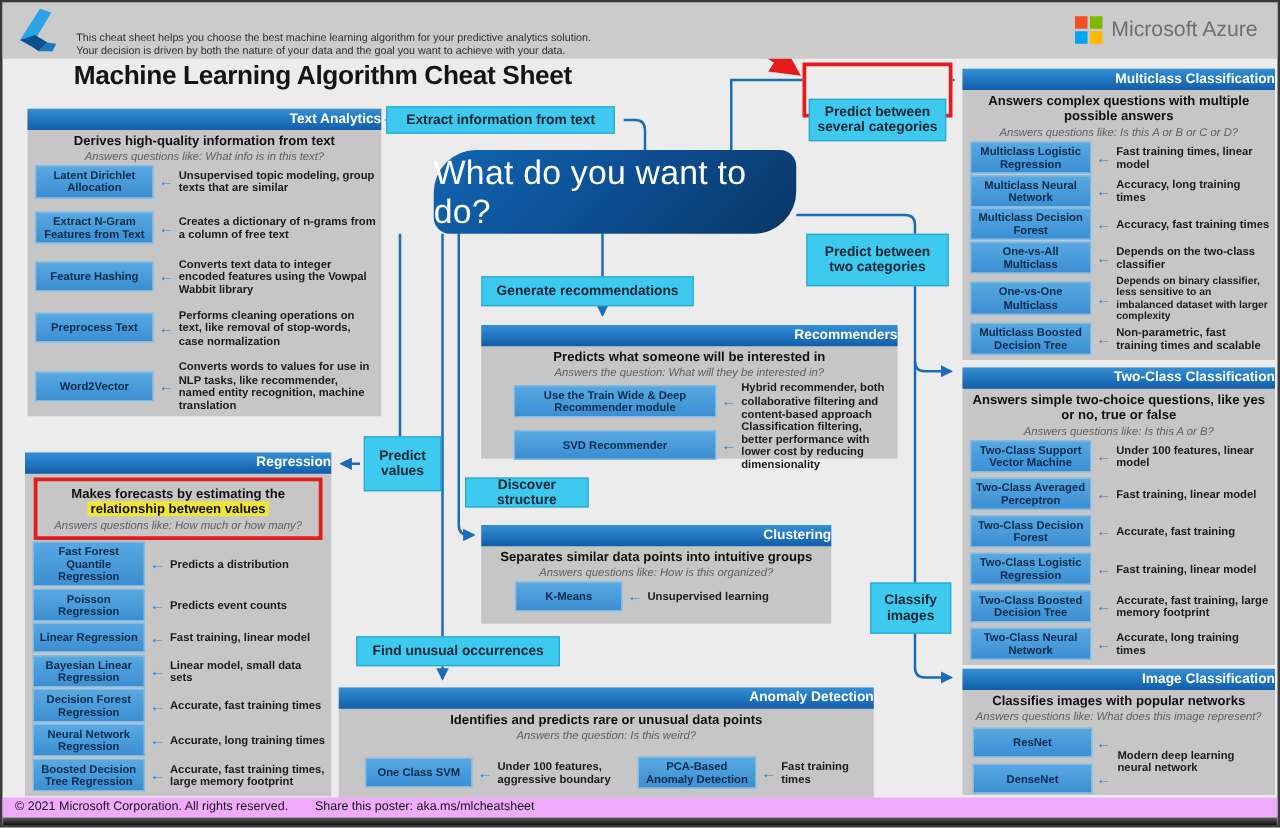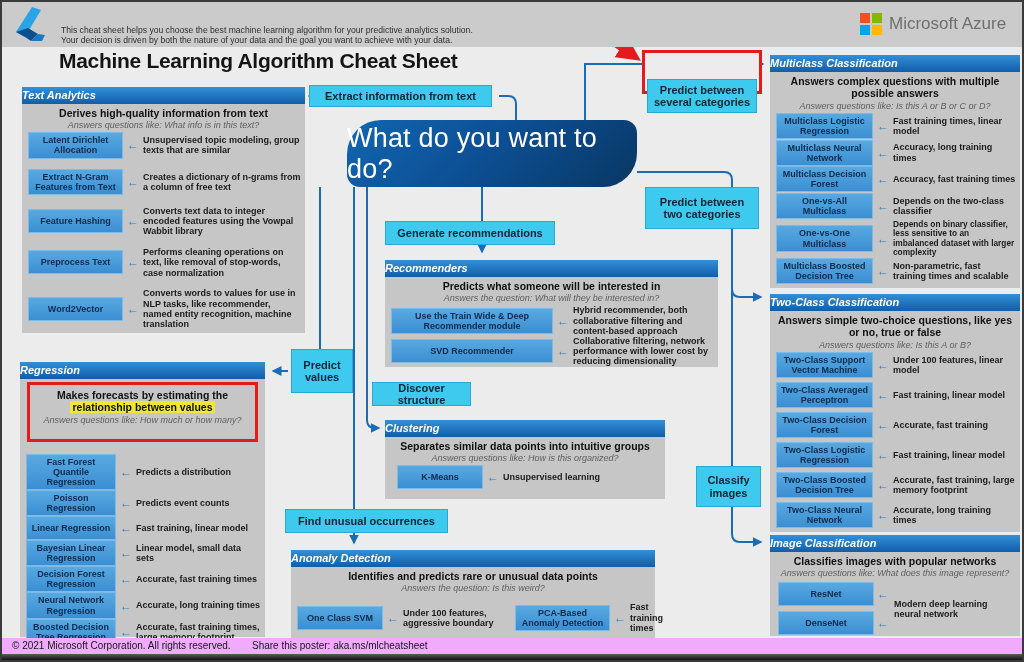--- a/index.html
+++ b/index.html
@@ -11,35 +11,35 @@
   
   #header { position:absolute; left:0; top:0; right:0; height:45px; background:#cbcbcb; }
   #hdr-title { position:absolute; left:57px; top:11px; font-size:21px; font-weight:bold; color:#141414; letter-spacing:-0.3px;margin-top:36px; }
   .hdr-sub { position:absolute; left:59px; font-size:8.6px; color:#2d2d2d; }
   #ms-logo { position:absolute; left:858px; top:11px; display:flex; align-items:center; gap:7px; }
   .ms-squares { display:grid; grid-template-columns:10px 10px; grid-template-rows:10px 10px; gap:2px; }
   .ms-squares i { display:block; }
   #ms-brand { font-size:17px; color:#6f6f6f; }
   
   .panel { position:absolute; background:#c6c6c6; display:flex; flex-direction:column; box-sizing:border-box; }
-  .panel-title { flex:0 0 17px; line-height:17px; text-align:left; color:#fff; font-weight:bold; font-size:11px;
-    background:linear-gradient(180deg,#3390d6 0%,#115da9 100%);font-style:italic; }
+  .panel-title { flex:0 0 17px; line-height:17px; text-align:right; color:#fff; font-weight:bold; font-size:11px;
+    background:linear-gradient(180deg,#3390d6 0%,#115da9 100%); }
   .panel-heading { font-weight:bold; font-size:10.5px; color:#101010; text-align:center; line-height:1.18; padding:3px 6px 0; }
   .panel-q { font-style:italic; font-size:9px; color:#5e5e5e; text-align:center; padding:1px 2px 2px; }
   .rows { flex:1; display:flex; flex-direction:column; justify-content:space-between; padding:0 4px 4px 6px; }
   .algo-row { display:flex; align-items:center; gap:4px; }
   .algo-btn { background:linear-gradient(180deg,#58a9e1,#3b8ed2); border:1px solid #7cbae8; color:#0b2b4e;
     font-weight:bold; font-size:9px; line-height:1.12; text-align:center; display:flex; align-items:center;
     justify-content:center; padding:2px 3px; box-sizing:border-box; min-height:24px; flex:0 0 auto; }
   .larrow { color:#2f7dc1; font-size:12px; font-weight:bold; flex:0 0 auto; line-height:1; }
   .algo-desc { font-size:9px; font-weight:bold; color:#1b1b1b; line-height:1.13; }
-  .w95 { width:95px; } .w90 { width:90px; } .w97 { width:97px; } .w162 { width:162px; } .w86 { width:86px; }
+  .w95 { width:95px; } .w90 { width:90px; } .w97 { width:97px; } .w162 { width:162px;margin-left:20px; } .w86 { width:86px;margin-left:15px; }
   .small-desc { font-size:8.3px; }
   
-  #reg-headbox { border:3px solid #e31b1c; margin:3px 7px 12px; padding:1px 0 12px; }
+  #reg-headbox { border:3px solid #e31b1c; margin:3px 7px 1px; padding:1px 0 2px; }
   .hl { background:#f1e536; padding:0 2px; }
   
   #anomaly-rows { flex:1; display:flex; align-items:center; gap:8px; padding:0 6px; }
   
   #ic-grid { flex:1; display:grid; grid-template-columns:96px 14px auto; column-gap:3px; row-gap:5px;
     align-items:center; padding:2px 8px 6px; }
   #ic-desc { grid-row:1 / 3; grid-column:3; }
   
   .dlabel { position:absolute; background:#3ec9ef; border:1px solid #29a9d2; color:#0d2433; font-weight:bold;
     font-size:11px; display:flex; align-items:center; justify-content:center; text-align:center;
@@ -216,39 +216,39 @@
     <div class="panel-q">Answers the question: What will they be interested in?</div>
     <div class="rows">
       <div class="algo-row">
         <div class="algo-btn w162">Use the Train Wide &amp; Deep Recommender module</div>
         <span class="larrow">←</span>
         <div class="algo-desc">Hybrid recommender, both collaborative filtering and content-based approach</div>
       </div>
       <div class="algo-row">
         <div class="algo-btn w162">SVD Recommender</div>
         <span class="larrow">←</span>
-        <div class="algo-desc">Collaborative filtering, network performance with lower cost by reducing dimensionality</div>
+        <div class="algo-desc">Classification filtering, better performance with lower cost by reducing dimensionality</div>
       </div>
     </div>
   </div>
 
   <div class="panel" style="left:383px;top:418px;width:280px;height:79px">
     <div class="panel-title">Clustering</div>
     <div class="panel-heading">Separates similar data points into intuitive groups</div>
     <div class="panel-q">Answers questions like: How is this organized?</div>
     <div class="rows" style="padding-left:12px">
       <div class="algo-row">
         <div class="algo-btn w86">K-Means</div>
         <span class="larrow">←</span>
         <div class="algo-desc">Unsupervised learning</div>
       </div>
     </div>
   </div>
 
-  <div class="panel" style="left:289px;top:548px;width:364px;height:90px">
+  <div class="panel" style="left:269px;top:548px;width:428px;height:90px">
     <div class="panel-title">Anomaly Detection</div>
     <div class="panel-heading">Identifies and predicts rare or unusual data points</div>
     <div class="panel-q">Answers the question: Is this weird?</div>
     <div id="anomaly-rows">
       <div class="algo-row">
         <div class="algo-btn w86">One Class SVM</div>
         <span class="larrow">←</span>
         <div class="algo-desc" style="width:104px">Under 100 features, aggressive boundary</div>
       </div>
       <div class="algo-row">

